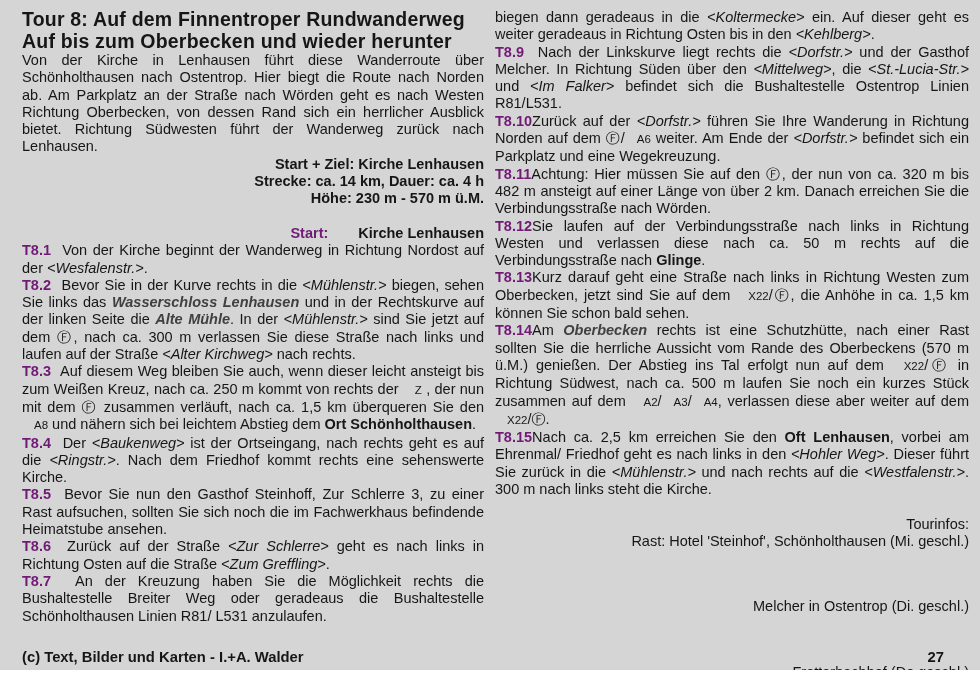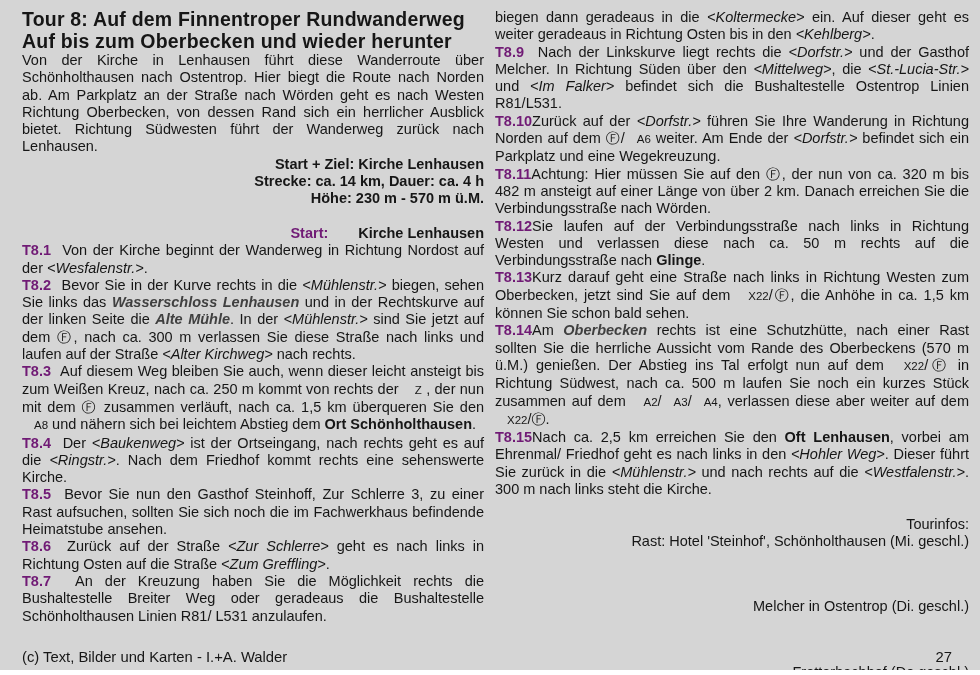--- a/index.html
+++ b/index.html
@@ -20,23 +20,23 @@
   .gap  { height:17.3px; overflow:hidden; }
   .ind  { padding-left:44px;margin-top:48px; }
   .s-g  { color:#701a75; font-weight:bold; }
   .s-b  { font-weight:bold; }
   .s-i  { font-style:italic; }
   .s-m  { color:#404040; font-weight:bold; font-style:italic; }
   .s-mk { font-size:11.5px;padding-left:12px; }
   .s-cf { font-family:"DejaVu Sans","Liberation Sans",sans-serif; font-size:14px; }
   .s-tab{ display:inline-block; width:30px; }
   .footer {
-    position:absolute; left:22px; right:28px; bottom:10px;
+    position:absolute; left:22px; right:36px; bottom:10px;
     display:flex; justify-content:space-between;
-    font-weight:normal; font-size:14.8px;
+    font-weight:bold; font-size:14.8px;
   }
   .bottom-strip { position:absolute; left:0; right:0; bottom:0; height:5px; background:#ffffff; }
 </style>
 </head>
 <body>
 
 <div class="page">
   <div class="cols">
     <div class="col">
       <div class="title">

